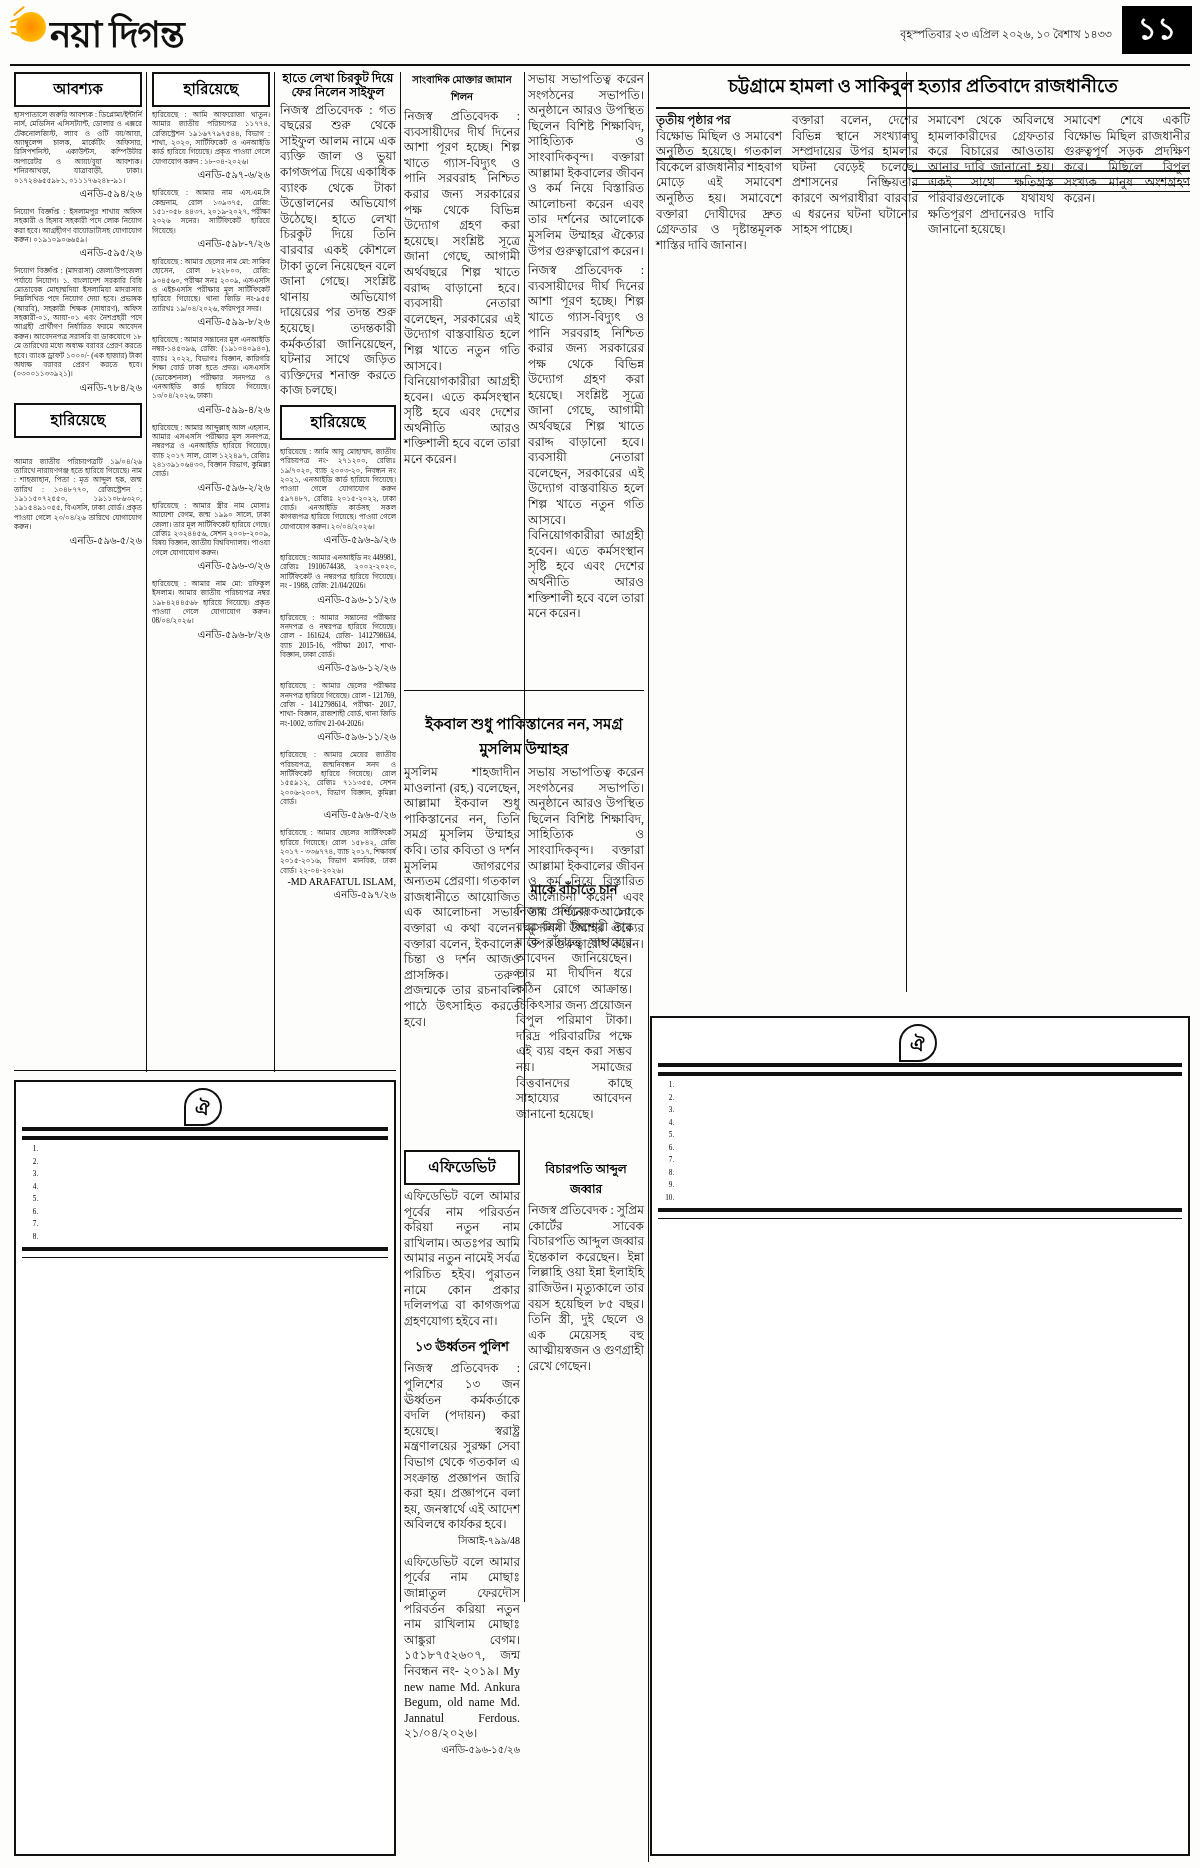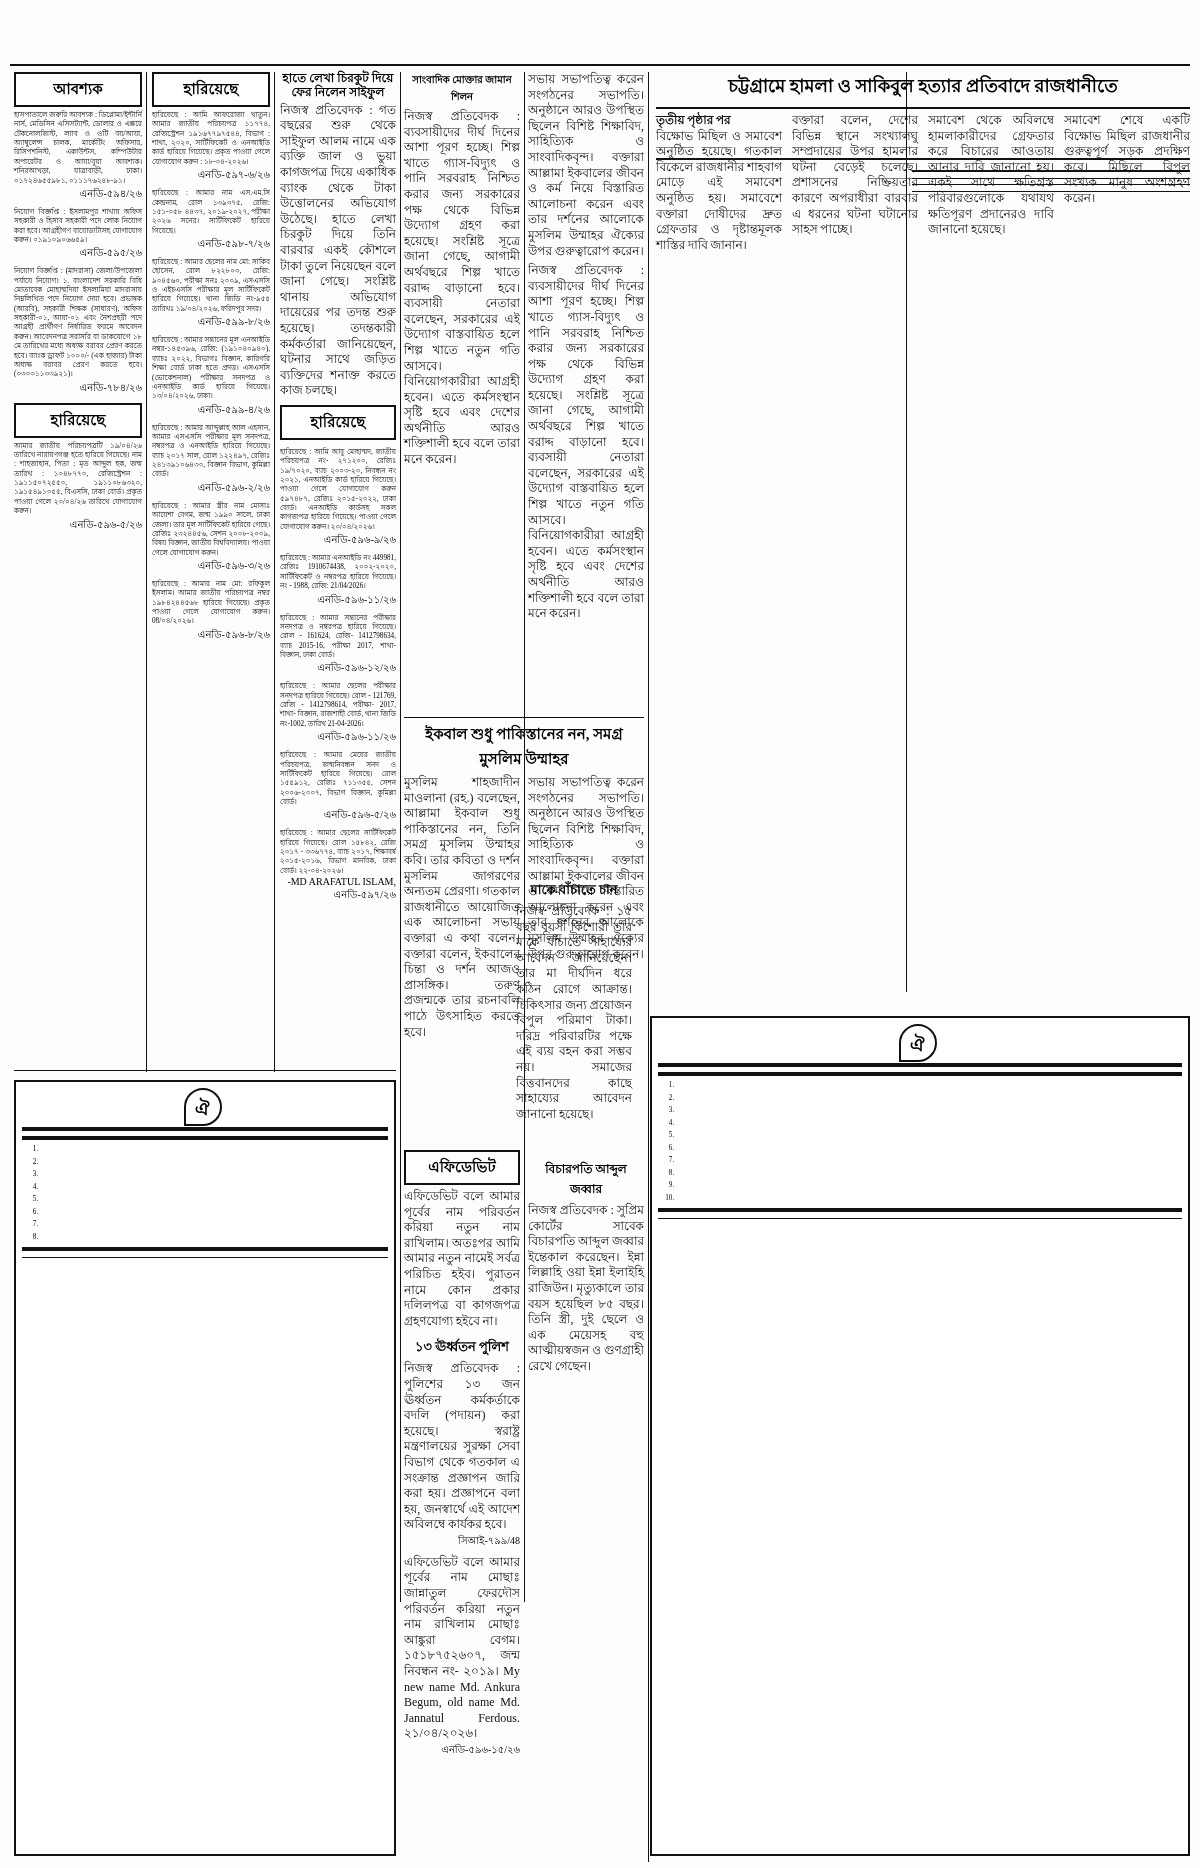--- a/index.html
+++ b/index.html
@@ -65,38 +65,52 @@
 
   .bn{font-family:"Liberation Serif", serif;}
   .center{text-align:center;}
   .bold{font-weight:bold;}
 </style>
 </head>
 <body>
 
 <div class="page">
 
+  <div class="masthead">
+    <div class="logo">
+      <div class="rays">
+        <div class="ray" style="left:2px;top:2px;width:14px;transform:rotate(-40deg);"></div>
+        <div class="ray" style="left:0px;top:10px;width:16px;transform:rotate(-20deg);"></div>
+        <div class="ray" style="left:0px;top:18px;width:18px;"></div>
+        <div class="ray" style="left:1px;top:26px;width:16px;transform:rotate(18deg);"></div>
+      </div>
+      <div class="sun"></div>
+      <div class="word" style="padding-left:40px;">নয়া দিগন্ত</div>
+    </div>
+    <div class="mast-date">বৃহস্পতিবার ২৩ এপ্রিল ২০২৬, ১০ বৈশাখ ১৪৩৩</div>
+    <div class="pagenum">১১</div>
+  </div>
   <div class="rule-top"></div>
 
   <div class="col" style="left:14px;top:72px;width:128px;">
     <div class="hd-box">আবশ্যক</div>
     <div class="cls" style="margin-top:4px;">
       <div class="p">হাসপাতালে জরুরি আবশ্যক : ডিপ্লোমা/ইন্টার্নি নার্স, মেডিসিন এসিসট্যান্ট, ডোলার ও এক্সরে টেকনোলজিস্ট, ল্যাব ও ওটি বয়/আয়া, অ্যাম্বুলেন্স চালক, মার্কেটিং অফিসার, রিসিপশনিস্ট, একাউন্টস, কম্পিউটার অপারেটর ও আয়া/বুয়া আবশ্যক। শনিরআখড়া, যাত্রাবাড়ী, ঢাকা। ০১৭২৪৬৫৫৯৮১, ০১১১৭৬২৪৮-৯১।</div>
       <div class="ref">এনডি-৫৯৪/২৬</div>
     </div>
     <div class="cls">
       <div class="p">নিয়োগ বিজ্ঞপ্তি : ইসলামপুর শাখায় অফিস সহকারী ও হিসাব সহকারী পদে লোক নিয়োগ করা হবে। আগ্রহীগণ বায়োডাটাসহ যোগাযোগ করুন। ০১৯১০৯০৬৬৫৯।</div>
       <div class="ref">এনডি-৫৯৫/২৬</div>
     </div>
     <div class="cls">
       <div class="p">নিয়োগ বিজ্ঞপ্তি : (মাদরাসা) জেলা/উপজেলা পর্যায়ে নিয়োগ। ১. বাংলাদেশ সরকারি বিধি মোতাবেক মোহাম্মদিয়া ইসলামিয়া মাদরাসায় নিম্নলিখিত পদে নিয়োগ দেয়া হবে। প্রভাষক (আরবি), সহকারী শিক্ষক (সাধারণ), অফিস সহকারী-০১, আয়া-০১ এবং নৈশপ্রহরী পদে আগ্রহী প্রার্থীগণ নির্ধারিত ফরমে আবেদন করুন। আবেদনপত্র সরাসরি বা ডাকযোগে ১৮ মে তারিখের মধ্যে অধ্যক্ষ বরাবর প্রেরণ করতে হবে। ব্যাংক ড্রাফট ১০০০/- (এক হাজার) টাকা অধ্যক্ষ বরাবর প্রেরণ করতে হবে। (০৩০০১১৩৩৯২১)।</div>
       <div class="ref">এনডি-৭৮৪/২৬</div>
     </div>
     <div class="hd-box" style="margin-top:6px;">হারিয়েছে</div>
-    <div class="cls" style="margin-top:4px;">
+    <div class="cls" style="margin-top:20px;">
       <div class="p">আমার জাতীয় পরিচয়পত্রটি ১৯/০৪/২৬ তারিখে নারায়ণগঞ্জ হতে হারিয়ে গিয়েছে। নাম : শাহজাহান, পিতা : মৃত আব্দুল হক, জন্ম তারিখ : ১০৪৮৭৭০, রেজিস্ট্রেশন : ১৯১১৫০৭২৫৫০, ১৯১১০৮৬৩২০, ১৯১৫৪৯১০৫৫, বিএসসি, ঢাকা বোর্ড। প্রকৃত পাওয়া গেলে ২০/০৪/২৬ তারিখে যোগাযোগ করুন।</div>
       <div class="ref">এনডি-৫৯৬-৫/২৬</div>
     </div>
   </div>
 
   <div class="col" style="left:152px;top:72px;width:118px;">
     <div class="hd-box">হারিয়েছে</div>
     <div class="cls" style="margin-top:4px;">
       <div class="p">হারিয়েছে : আমি আফরোজা খাতুন। আমার জাতীয় পরিচয়পত্র ১১৭৭৪, রেজিস্ট্রেশন ১৯১৬৭৭৯৭৫৪৪, বিভাগ : শাখা, ২০২০, সার্টিফিকেট ও এনআইডি কার্ড হারিয়ে গিয়েছে। প্রকৃত পাওয়া গেলে যোগাযোগ করুন : ১৮-০৪-২০২৬।</div>
       <div class="ref">এনডি-৫৯৭-৬/২৬</div>
@@ -160,21 +174,21 @@
   <div class="col" style="left:404px;top:72px;width:116px;">
     <div class="hd-line" style="font-size:10px;">সাংবাদিক মোক্তার জামান শিলন</div>
     <div class="body-txt sm">নিজস্ব প্রতিবেদক : ব্যবসায়ীদের দীর্ঘ দিনের আশা পূরণ হচ্ছে। শিল্প খাতে গ্যাস-বিদ্যুৎ ও পানি সরবরাহ নিশ্চিত করার জন্য সরকারের পক্ষ থেকে বিভিন্ন উদ্যোগ গ্রহণ করা হয়েছে। সংশ্লিষ্ট সূত্রে জানা গেছে, আগামী অর্থবছরে শিল্প খাতে বরাদ্দ বাড়ানো হবে। ব্যবসায়ী নেতারা বলেছেন, সরকারের এই উদ্যোগ বাস্তবায়িত হলে শিল্প খাতে নতুন গতি আসবে। বিনিয়োগকারীরা আগ্রহী হবেন। এতে কর্মসংস্থান সৃষ্টি হবে এবং দেশের অর্থনীতি আরও শক্তিশালী হবে বলে তারা মনে করেন।</div>
   </div>
   <div class="col" style="left:528px;top:72px;width:116px;">
     <div class="body-txt sm">সভায় সভাপতিত্ব করেন সংগঠনের সভাপতি। অনুষ্ঠানে আরও উপস্থিত ছিলেন বিশিষ্ট শিক্ষাবিদ, সাহিত্যিক ও সাংবাদিকবৃন্দ। বক্তারা আল্লামা ইকবালের জীবন ও কর্ম নিয়ে বিস্তারিত আলোচনা করেন এবং তার দর্শনের আলোকে মুসলিম উম্মাহর ঐক্যের উপর গুরুত্বারোপ করেন।</div>
     <div class="body-txt sm" style="margin-top:4px;">নিজস্ব প্রতিবেদক : ব্যবসায়ীদের দীর্ঘ দিনের আশা পূরণ হচ্ছে। শিল্প খাতে গ্যাস-বিদ্যুৎ ও পানি সরবরাহ নিশ্চিত করার জন্য সরকারের পক্ষ থেকে বিভিন্ন উদ্যোগ গ্রহণ করা হয়েছে। সংশ্লিষ্ট সূত্রে জানা গেছে, আগামী অর্থবছরে শিল্প খাতে বরাদ্দ বাড়ানো হবে। ব্যবসায়ী নেতারা বলেছেন, সরকারের এই উদ্যোগ বাস্তবায়িত হলে শিল্প খাতে নতুন গতি আসবে। বিনিয়োগকারীরা আগ্রহী হবেন। এতে কর্মসংস্থান সৃষ্টি হবে এবং দেশের অর্থনীতি আরও শক্তিশালী হবে বলে তারা মনে করেন।</div>
   </div>
 
   <div class="col" style="left:404px;top:690px;width:240px;">
-    <div class="hd-line" style="font-size:15px;border-top:1px solid #111;padding-top:4px;margin-top:27px;">ইকবাল শুধু পাকিস্তানের নন, সমগ্র মুসলিম উম্মাহর</div>
+    <div class="hd-line" style="font-size:15px;border-top:1px solid #111;padding-top:21px;">ইকবাল শুধু পাকিস্তানের নন, সমগ্র মুসলিম উম্মাহর</div>
     <div style="display:flex;gap:8px;">
       <div style="flex:1;" class="body-txt sm">মুসলিম শাহজাদীন মাওলানা (রহ.) বলেছেন, আল্লামা ইকবাল শুধু পাকিস্তানের নন, তিনি সমগ্র মুসলিম উম্মাহর কবি। তার কবিতা ও দর্শন মুসলিম জাগরণের অন্যতম প্রেরণা। গতকাল রাজধানীতে আয়োজিত এক আলোচনা সভায় বক্তারা এ কথা বলেন। বক্তারা বলেন, ইকবালের চিন্তা ও দর্শন আজও প্রাসঙ্গিক। তরুণ প্রজন্মকে তার রচনাবলি পাঠে উৎসাহিত করতে হবে।</div>
       <div style="flex:1;" class="body-txt sm">সভায় সভাপতিত্ব করেন সংগঠনের সভাপতি। অনুষ্ঠানে আরও উপস্থিত ছিলেন বিশিষ্ট শিক্ষাবিদ, সাহিত্যিক ও সাংবাদিকবৃন্দ। বক্তারা আল্লামা ইকবালের জীবন ও কর্ম নিয়ে বিস্তারিত আলোচনা করেন এবং তার দর্শনের আলোকে মুসলিম উম্মাহর ঐক্যের উপর গুরুত্বারোপ করেন।</div>
     </div>
   </div>
 
   <div class="col" style="left:516px;top:880px;width:116px;">
     <div class="hd-line" style="font-size:13px;">মাকে বাঁচাতে চান</div>
     <div class="body-txt sm">নিজস্ব প্রতিবেদক : ১৫ বছর বয়সী কিশোরী তার মাকে বাঁচাতে সাহায্যের আবেদন জানিয়েছেন। তার মা দীর্ঘদিন ধরে কঠিন রোগে আক্রান্ত। চিকিৎসার জন্য প্রয়োজন বিপুল পরিমাণ টাকা। দরিদ্র পরিবারটির পক্ষে এই ব্যয় বহন করা সম্ভব নয়। সমাজের বিত্তবানদের কাছে সাহায্যের আবেদন জানানো হয়েছে।</div>
   </div>

